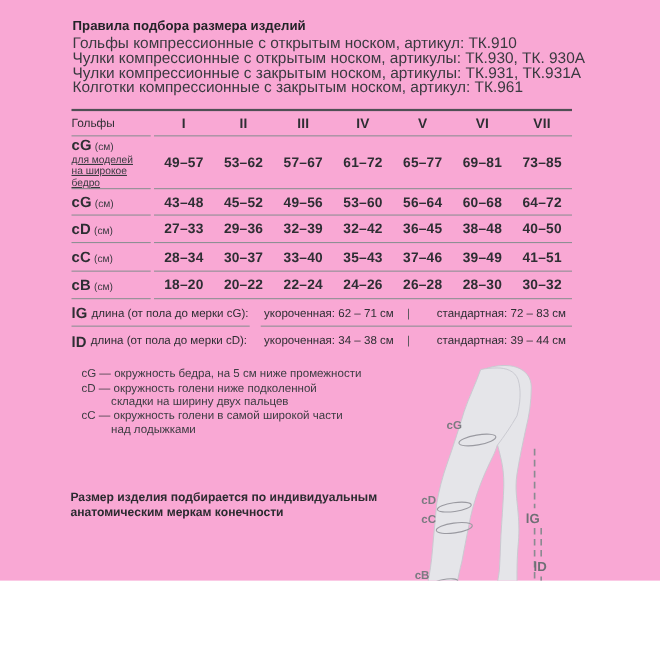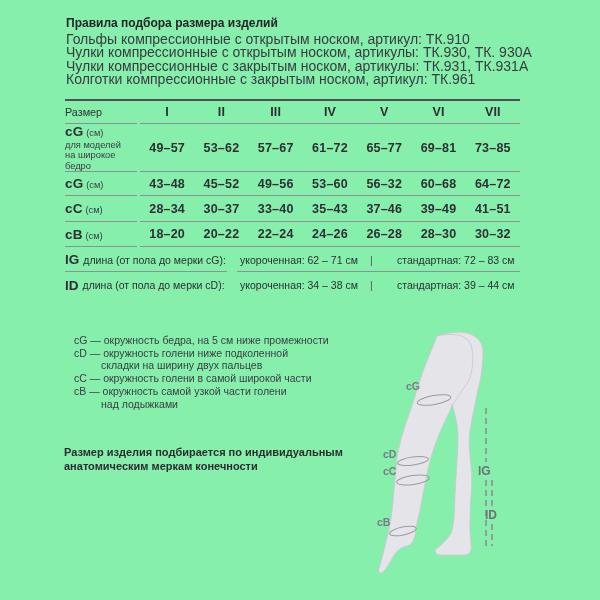--- a/index.html
+++ b/index.html
@@ -1,35 +1,35 @@
 <!DOCTYPE html>
 <html><head>
 <meta charset="utf-8">
 <style>
   html,body{margin:0;padding:0;background:#fff;}
-  .page{position:relative;width:600px;height:600px;background:#86efac;overflow:hidden;
+  .page{position:relative;width:600px;height:528px;background:#f9a8d4;overflow:hidden;
         font-family:"Liberation Sans",sans-serif;color:#2e2e33;}
 
   .title{position:absolute;left:66px;top:16px;font-size:12px;font-weight:bold;color:#242428;}
 
   .products{position:absolute;left:66px;top:33px;font-size:14px;line-height:13.3px;color:#3a3a40;}
 
   
   .table{position:absolute;left:65px;top:99px;width:455px;border-top:2px solid #4f4f55;}
   .trow{display:flex;}
   .lab{width:72px;margin-right:3px;border-bottom:1px solid #8f8f94;
        display:flex;flex-direction:column;justify-content:center;}
   .data{flex:1;border-bottom:1px solid #8f8f94;display:flex;align-items:center;}
   .cell{flex:1;text-align:center;font-weight:bold;font-size:12.5px;letter-spacing:0.2px;}
   .h23{height:23px}.h48{height:48px}.h24{height:24px}.h25{height:25px}.h26{height:26px}
   .corner{font-size:10.8px;color:#2f2f34;}
   .rlab{font-size:10px;}
   .rlab b{font-size:13.5px;letter-spacing:0.2px;}
   .unit{font-size:9.3px;color:#3a3a40;}
-  .notes{font-size:9.3px;line-height:10.6px;color:#3a3a40;margin-top:1px;}
+  .notes{font-size:9.3px;line-height:10.6px;color:#3a3a40;margin-top:1px;text-decoration:underline;}
 
   
   .lenrow{position:relative;height:25px;display:flex;align-items:center;font-size:10.5px;}
   .lenrow.last{height:26px;}
   .llab{font-size:13.5px;font-weight:bold;margin-right:4px;}
   .ldesc{color:#2e2e33;}
   .len-short{position:absolute;left:175px;}
   .len-bar{position:absolute;left:305px;color:#55555a;}
   .len-std{position:absolute;left:332px;}
   .len-b1{position:absolute;bottom:0;left:0;width:162px;border-bottom:1px solid #8f8f94;}
@@ -58,21 +58,21 @@
   <div class="products">
     <div>Гольфы компрессионные с открытым носком, артикул: ТК.910</div>
     <div>Чулки компрессионные с открытым носком, артикулы: ТК.930, ТК. 930А</div>
     <div>Чулки компрессионные с закрытым носком, артикулы: ТК.931, ТК.931А</div>
     <div>Колготки компрессионные с закрытым носком, артикул: ТК.961</div>
   </div>
 
   <div class="table">
 
     <div class="trow h23">
-      <div class="lab corner">Размер</div>
+      <div class="lab corner">Гольфы</div>
       <div class="data">
         <div class="cell">I</div>
         <div class="cell">II</div>
         <div class="cell">III</div>
         <div class="cell">IV</div>
         <div class="cell">V</div>
         <div class="cell">VI</div>
         <div class="cell">VII</div>
       </div>
     </div>
@@ -99,26 +99,40 @@
 
     <div class="trow h24">
       <div class="lab">
         <span class="rlab"><b>cG</b> <span class="unit">(см)</span></span>
       </div>
       <div class="data">
         <div class="cell">43–48</div>
         <div class="cell">45–52</div>
         <div class="cell">49–56</div>
         <div class="cell">53–60</div>
-        <div class="cell">56–32</div>
+        <div class="cell">56–64</div>
         <div class="cell">60–68</div>
         <div class="cell">64–72</div>
       </div>
     </div>
 
+    <div class="trow h25">
+      <div class="lab">
+        <span class="rlab"><b>cD</b> <span class="unit">(см)</span></span>
+      </div>
+      <div class="data">
+        <div class="cell">27–33</div>
+        <div class="cell">29–36</div>
+        <div class="cell">32–39</div>
+        <div class="cell">32–42</div>
+        <div class="cell">36–45</div>
+        <div class="cell">38–48</div>
+        <div class="cell">40–50</div>
+      </div>
+    </div>
 
     <div class="trow h26">
       <div class="lab">
         <span class="rlab"><b>cC</b> <span class="unit">(см)</span></span>
       </div>
       <div class="data">
         <div class="cell">28–34</div>
         <div class="cell">30–37</div>
         <div class="cell">33–40</div>
         <div class="cell">35–43</div>
@@ -161,21 +175,20 @@
       <span class="len-std">стандартная: 39 – 44 см</span>
     </div>
 
   </div>
 
   <div class="legend">
     <div>cG — окружность бедра, на 5 см ниже промежности</div>
     <div>cD — окружность голени ниже подколенной</div>
     <div class="indent">складки на ширину двух пальцев</div>
     <div>cC — окружность голени в самой широкой части</div>
-    <div>cB — окружность самой узкой части голени</div>
     <div class="indent">над лодыжками</div>
   </div>
 
   <div class="note">
     <div>Размер изделия подбирается по индивидуальным</div>
     <div>анатомическим меркам конечности</div>
   </div>
 
   <svg class="fig" width="230" height="248" viewBox="0 0 230 248">
 

